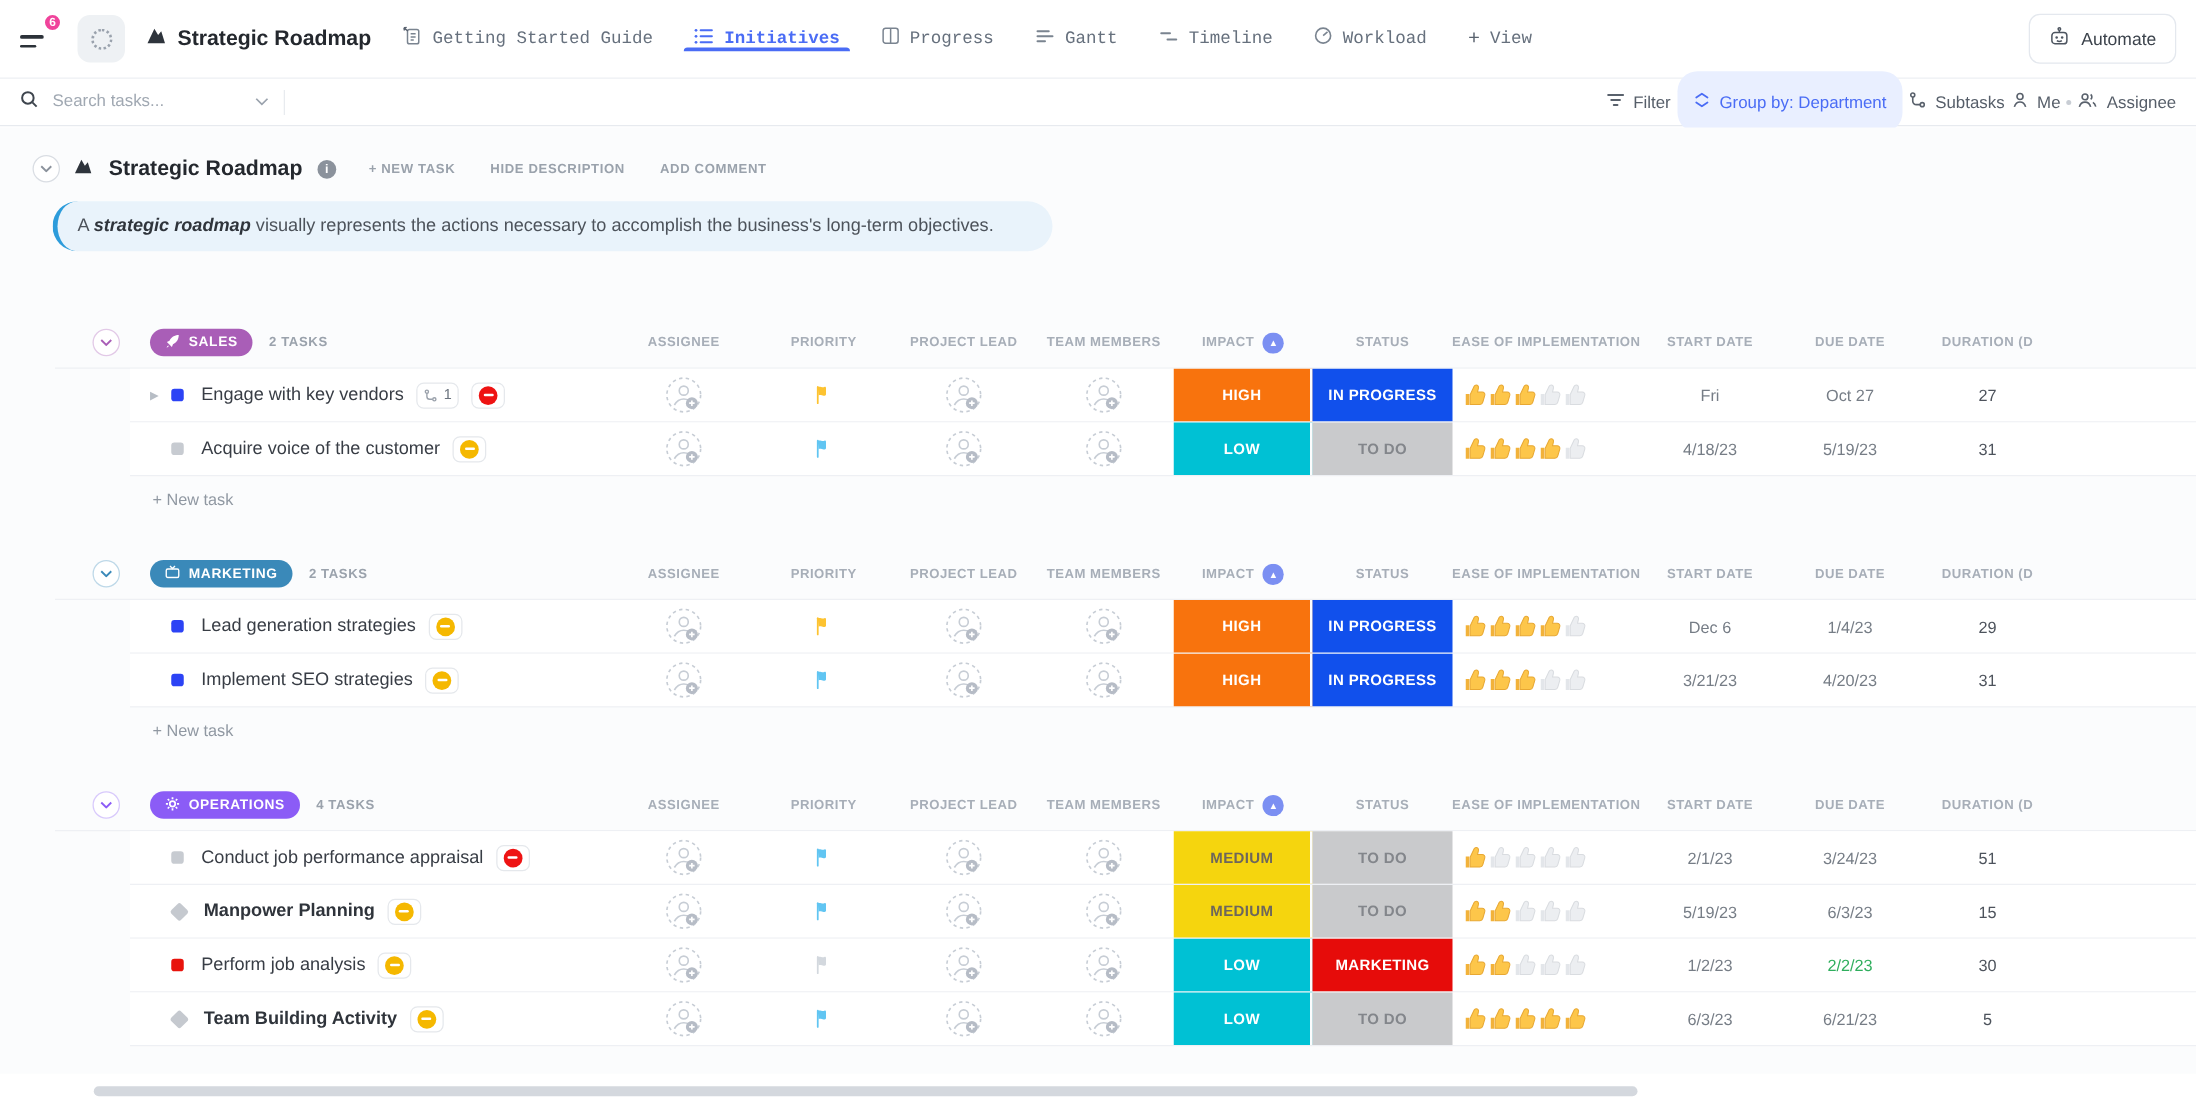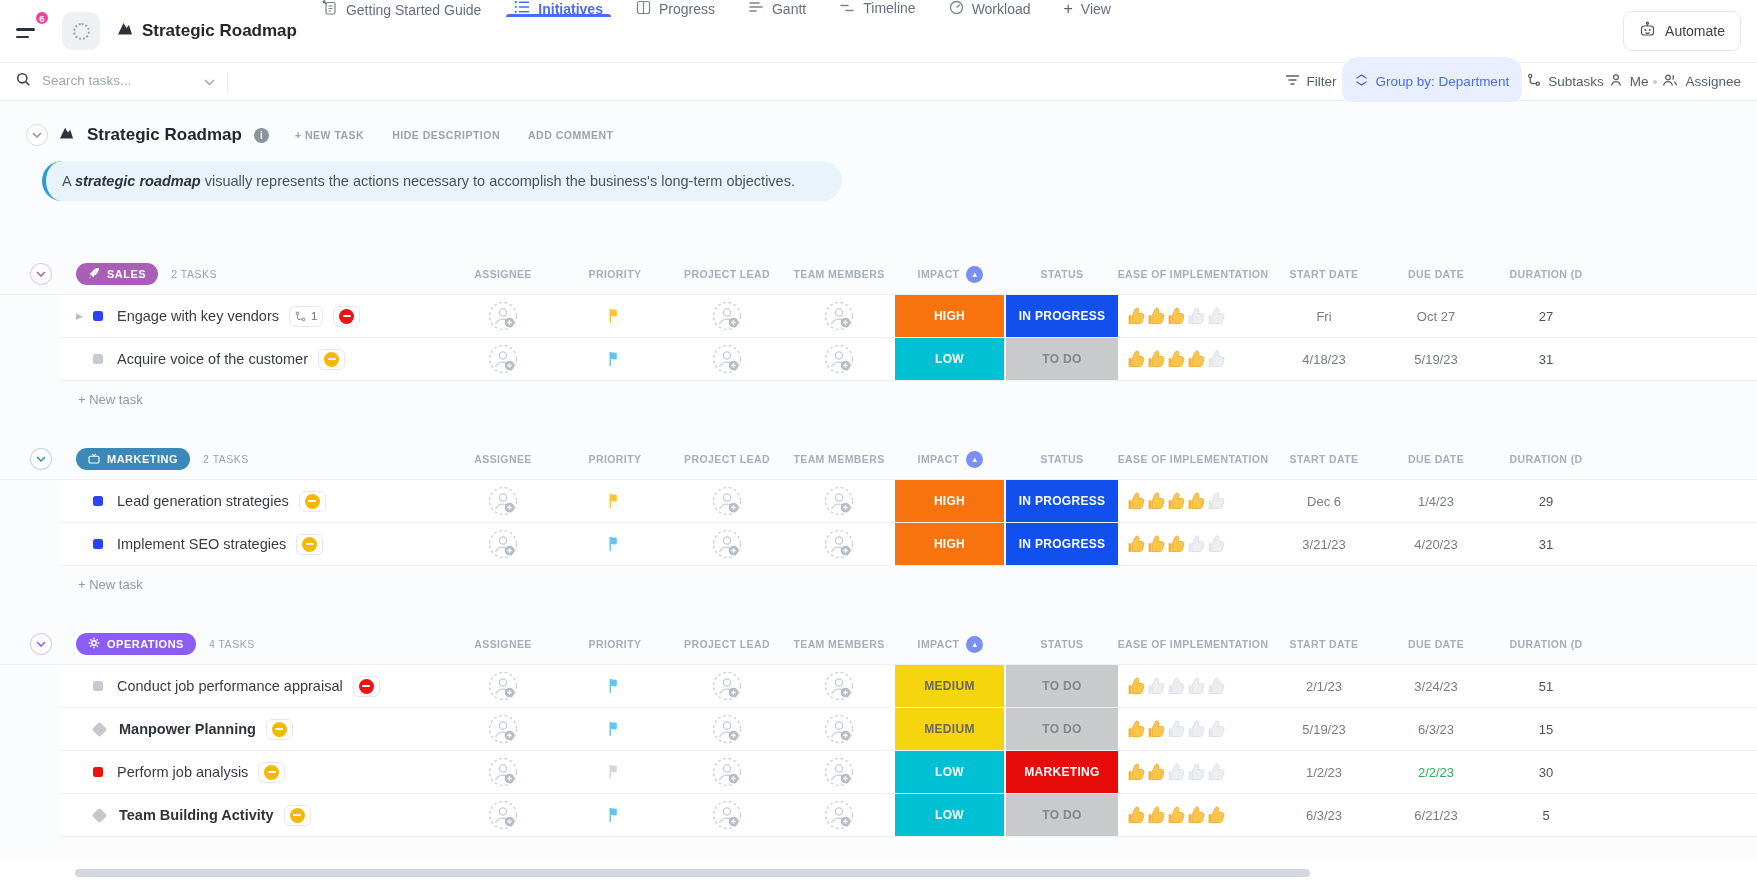--- a/index.html
+++ b/index.html
@@ -13,21 +13,21 @@
   .topbar { height:62px; display:flex; align-items:stretch; padding:0 16px 0 16px; background:#fff; }
   .tb-left { display:flex; align-items:center; }
   .burger { position:relative; width:26px; height:26px; display:flex; flex-direction:column; justify-content:center; gap:5px; cursor:pointer; margin-top:4px;}
   .burger .bar { height:2.8px; background:#2c3239; border-radius:2px; }
   .burger .b1 { width:19px; } .burger .b2 { width:13px; }
   .nbadge { position:absolute; top:-10px; right:-8px; min-width:16px; height:16px; border-radius:50%;
     background:#f0439b; color:#fff; font-size:9.5px; font-weight:bold; display:flex; align-items:center; justify-content:center; border:2px solid #fff;}
   .spinner-btn { width:38px; height:38px; border-radius:10px; background:#eef1f4; display:flex; align-items:center; justify-content:center; margin:0 16px 0 20px; align-self:center; cursor:pointer;}
   .spinner { width:17px; height:17px; border:2px dotted #9aa2ad; border-radius:50%; }
   .apptitle { display:flex; align-items:center; gap:8px; font-size:17px; font-weight:bold; color:#24282e; margin-right:6px; white-space:nowrap;}
-  .tabs { display:flex; align-items:flex-start; }
+  .tabs { display:flex; align-items:center;font-family:Liberation Mono, monospace; }
   .tab { display:flex; align-items:center; gap:8px; padding:0 14px; font-size:14px; color:#66707d; position:relative; cursor:pointer; white-space:nowrap;}
   .tab.active { color:#4a6cf5; font-weight:bold; }
   .tab.active::after { content:""; position:absolute; left:6px; right:6px; bottom:0; height:3px; background:#4a6cf5; border-radius:3px 3px 0 0; }
   .tsep { width:1px; background:#e8ebef; margin:19px 2px; }
   .automate { margin-left:auto; align-self:center; display:flex; align-items:center; gap:9px; border:1px solid #e4e8ee; border-radius:9px; padding:9px 15px; font-size:14px; color:#3c434c; cursor:pointer; background:#fff;}
   
   .toolbar { height:39px; border-top:1px solid #edeff3; border-bottom:1px solid #e7eaef; display:flex; align-items:center; padding:0 16px; background:#fff; }
   .search { display:flex; align-items:flex-start; gap:9px; }
   .search input { border:0; outline:0; font-size:13.5px; color:#5a626d; width:155px; background:transparent; }
   .search input::placeholder { color:#a0a8b2; }
@@ -41,27 +41,27 @@
   .page-head { display:flex; align-items:center; gap:10px; margin:22px 0 0 26px; }
   .chev-circle { width:22px; height:22px; border:1px solid #d9dde3; border-radius:50%; display:flex; align-items:center; justify-content:center; color:#8b929c; cursor:pointer; background:#fff;}
   .page-title { font-size:17px; font-weight:bold; color:#24282e; margin:0 2px 0 2px; }
   .info-dot { width:15px; height:15px; border-radius:50%; background:#8b929c; color:#fff; font-size:10px; font-weight:bold; display:flex; align-items:center; justify-content:center; cursor:pointer;}
   .page-actions { display:flex; gap:28px; margin-left:16px; font-size:10.5px; font-weight:bold; letter-spacing:.5px; color:#9aa2ac; }
   .page-actions span { cursor:pointer; }
   .desc { margin:15px 0 0 42px; width:800px; background:#e9f3fb; border-left:4px solid #2d9cdb; padding:12px 16px; font-size:14.5px; color:#4c525a;border-radius:20px; }
   .desc b { color:#2f343b; font-style:italic; }
   
   #groups { margin-top:56px; }
-  .group { margin-bottom:26px; }
+  .group { margin-bottom:26px;padding-left:44px; }
   .row { display:grid; grid-template-columns:387px 112px 112px 112px 112px 111px 112px 150px 112px 112px 108px 1fr; margin-left:60px; }
   .ghead { height:34px; align-items:center; margin-bottom:3px; }
   .ghead .name { position:relative; display:flex; align-items:center; gap:13px; }
   .gchev { position:absolute; left:-30px; width:22px; height:22px; border:1px solid; border-radius:50%; display:flex; align-items:center; justify-content:center; background:#fff; cursor:pointer;}
   .gpill { height:22px; border-radius:12px; color:#fff; font-size:11px; font-weight:bold; letter-spacing:.5px; display:inline-flex; align-items:center; gap:7px; padding:0 12px; cursor:pointer;}
-  .gcount { font-size:10.5px; font-weight:normal; color:#9aa2ac; letter-spacing:.5px; }
+  .gcount { font-size:10.5px; font-weight:bold; color:#9aa2ac; letter-spacing:.5px; }
   .col-h { font-size:10.5px; font-weight:bold; color:#a7aeb8; letter-spacing:.4px; display:flex; align-items:center; justify-content:center; gap:7px; white-space:nowrap; overflow:hidden; cursor:pointer;}
   .sortb { width:17px; height:17px; border-radius:50%; background:#7b8ff2; color:#fff; font-size:7.5px; display:flex; align-items:center; justify-content:center; flex:0 0 auto;}
   .gtasks { border-top:1px solid #eef0f4; }
   .trow { background:#fff; height:43px; border-bottom:1px solid #eef0f4; cursor:pointer;}
   .c { display:flex; align-items:center; justify-content:center; min-width:0; }
   .c.name { justify-content:flex-start; padding-left:16px; }
   .arrow { width:17px; color:#b7bdc5; font-size:9px; flex:0 0 auto; }
   .shape { flex:0 0 auto; margin-right:14px; }
   .square { width:10px; height:10px; border-radius:2.5px; display:inline-block;}
   .diamond { width:11px; height:11px; border-radius:2px; background:#c5c9cf; transform:rotate(45deg); display:inline-block; margin-left:1px;}

